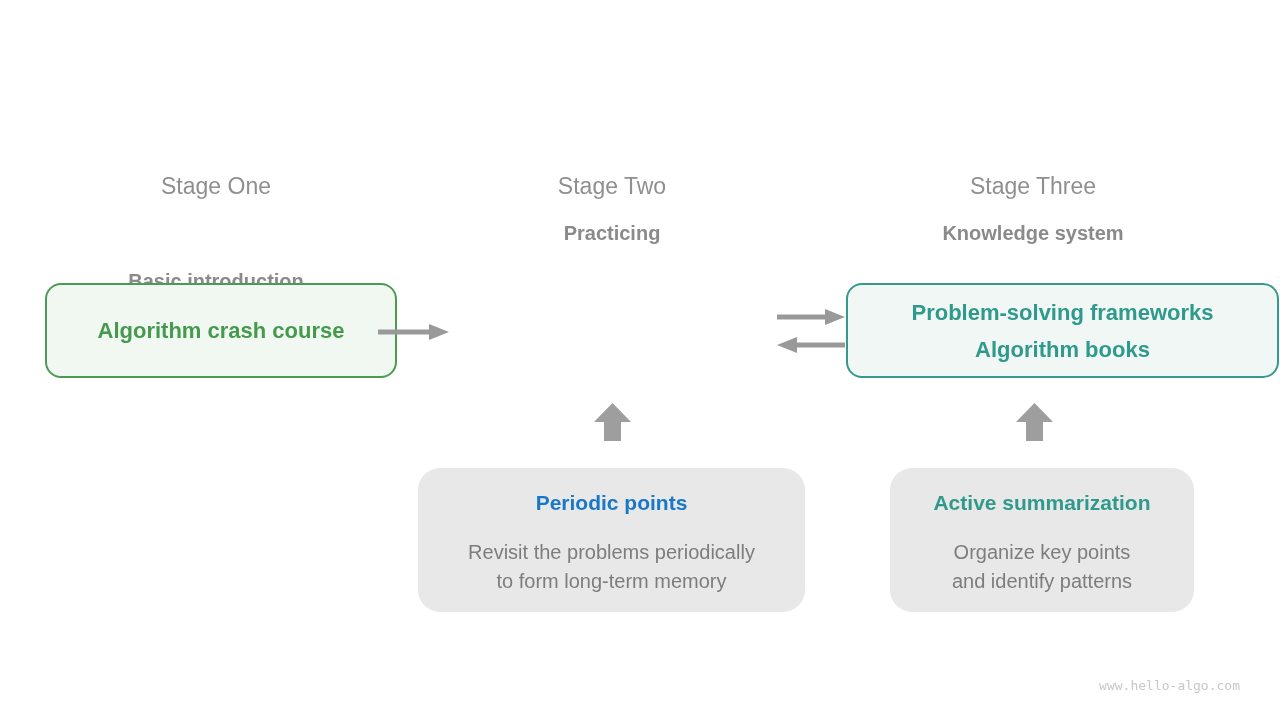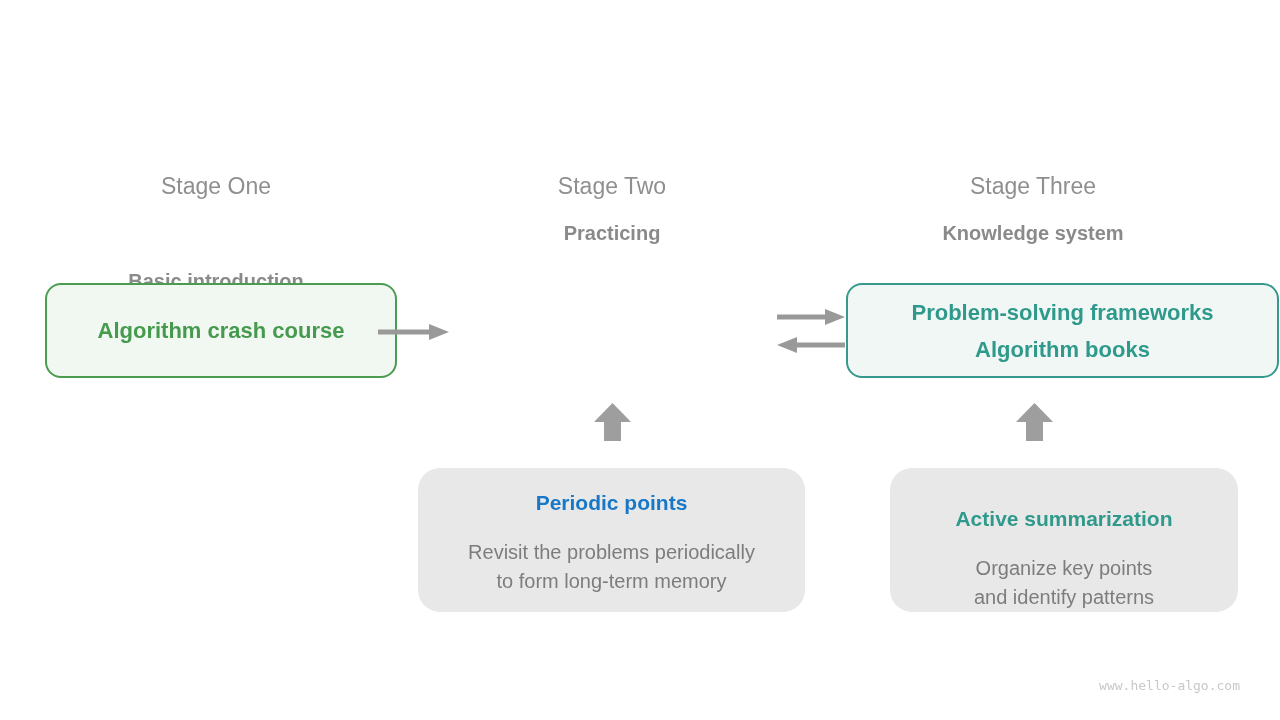--- a/index.html
+++ b/index.html
@@ -128,21 +128,21 @@
   <svg class="abs" style="left:1016px; top:403px;" width="37" height="38" viewBox="0 0 37 38">
     <polygon points="18.5,0 37,19 27,19 27,38 10,38 10,19 0,19" fill="#9e9e9e"></polygon>
   </svg>
 
   <div class="abs note-box" style="left:418px; top:468px; width:387px;">
     <div class="note-title blue">Periodic points</div>
     <div class="note-body">Revisit the problems periodically</div>
     <div class="note-body">to form long-term memory</div>
   </div>
 
-  <div class="abs note-box" style="left:890px; top:468px; width:348px;justify-content:flex-end;">
+  <div class="abs note-box" style="left:890px; top:468px; width:304px;">
     <div class="note-title teal">Active summarization</div>
     <div class="note-body">Organize key points</div>
     <div class="note-body">and identify patterns</div>
   </div>
 
   <div class="abs watermark" style="right:40px; top:678px;text-align:right;">www.hello-algo.com</div>
 
 </div>
 
 </body></html>

